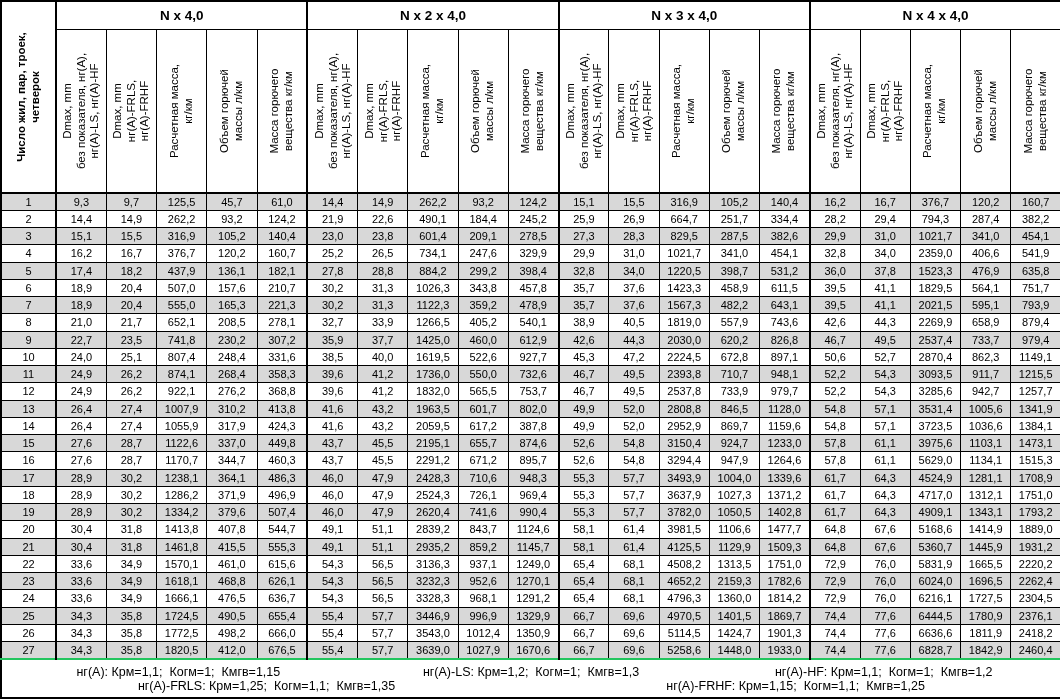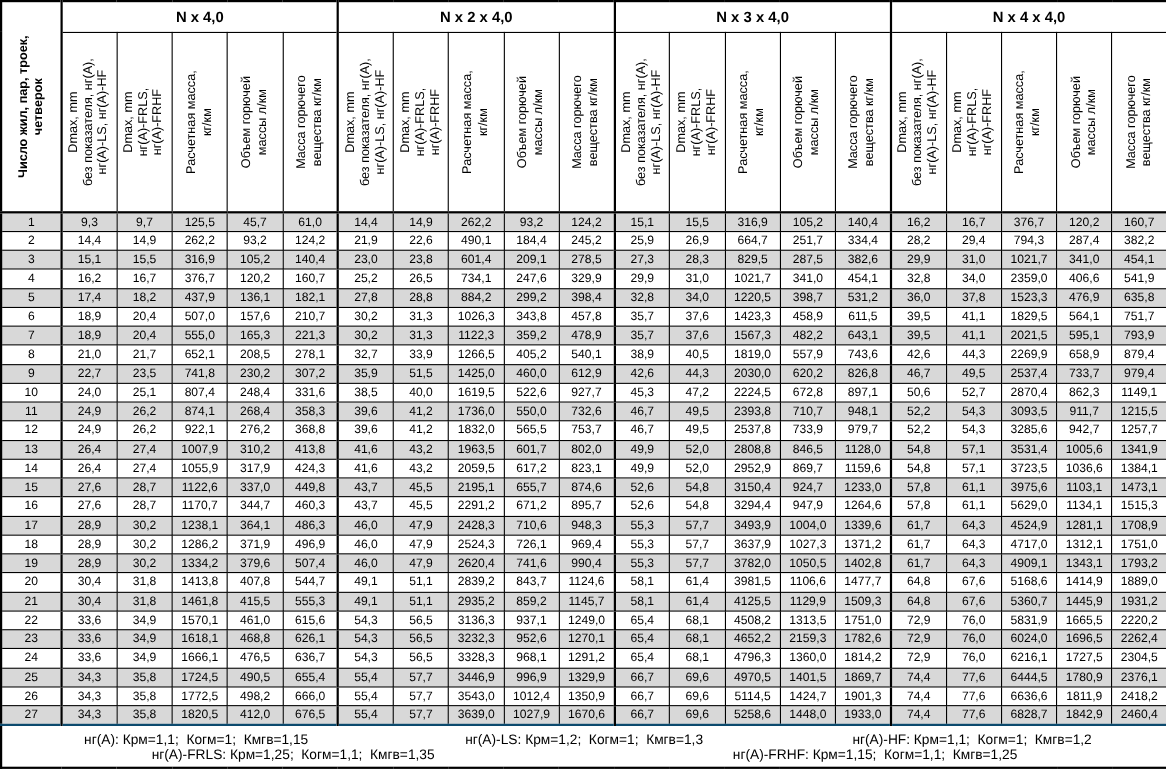--- a/index.html
+++ b/index.html
@@ -11,21 +11,21 @@
   tr.sub-row{height:164px;}
   tr.sub-row th{border-bottom:2px solid #000;font-weight:normal;position:relative;}
   th.corner{border-bottom:2px solid #000;position:relative;}
   .vt{position:absolute;left:50%;top:50%;transform:translate(-50%,-50%) rotate(-90deg);
       white-space:pre-line;text-align:center;font-size:11.5px;line-height:1.18;width:max-content;}
   tbody tr{height:17px;}
   tbody td{font-size:11px;}
   tbody tr.stripe td{background:#d8d8d8;}
   td.gb, th.gb{border-left:2px solid #000;}
   tfoot tr{height:39px;}
-  tfoot td{border-top:2px solid #0c4a6e;font-size:12.5px;}
+  tfoot td{border-top:2px solid #22c55e;font-size:12.5px;}
   .fline{display:flex;width:100%;align-items:center;}
   .fline span{flex:1;white-space:pre;text-align:center;}
 </style>
 </head>
 <body>
 
 <table>
   <colgroup>
     <col style="width:55px">
     <col span="20" style="width:50.25px">
@@ -318,21 +318,21 @@
         <td>879,4</td>
       </tr>
       <tr class="stripe">
         <td>9</td>
         <td class="gb">22,7</td>
         <td>23,5</td>
         <td>741,8</td>
         <td>230,2</td>
         <td>307,2</td>
         <td class="gb">35,9</td>
-        <td>51,5</td>
+        <td>37,7</td>
         <td>1425,0</td>
         <td>460,0</td>
         <td>612,9</td>
         <td class="gb">42,6</td>
         <td>44,3</td>
         <td>2030,0</td>
         <td>620,2</td>
         <td>826,8</td>
         <td class="gb">46,7</td>
         <td>49,5</td>
@@ -436,21 +436,21 @@
         <td>14</td>
         <td class="gb">26,4</td>
         <td>27,4</td>
         <td>1055,9</td>
         <td>317,9</td>
         <td>424,3</td>
         <td class="gb">41,6</td>
         <td>43,2</td>
         <td>2059,5</td>
         <td>617,2</td>
-        <td>823,1</td>
+        <td>387,8</td>
         <td class="gb">49,9</td>
         <td>52,0</td>
         <td>2952,9</td>
         <td>869,7</td>
         <td>1159,6</td>
         <td class="gb">54,8</td>
         <td>57,1</td>
         <td>3723,5</td>
         <td>1036,6</td>
         <td>1384,1</td>

